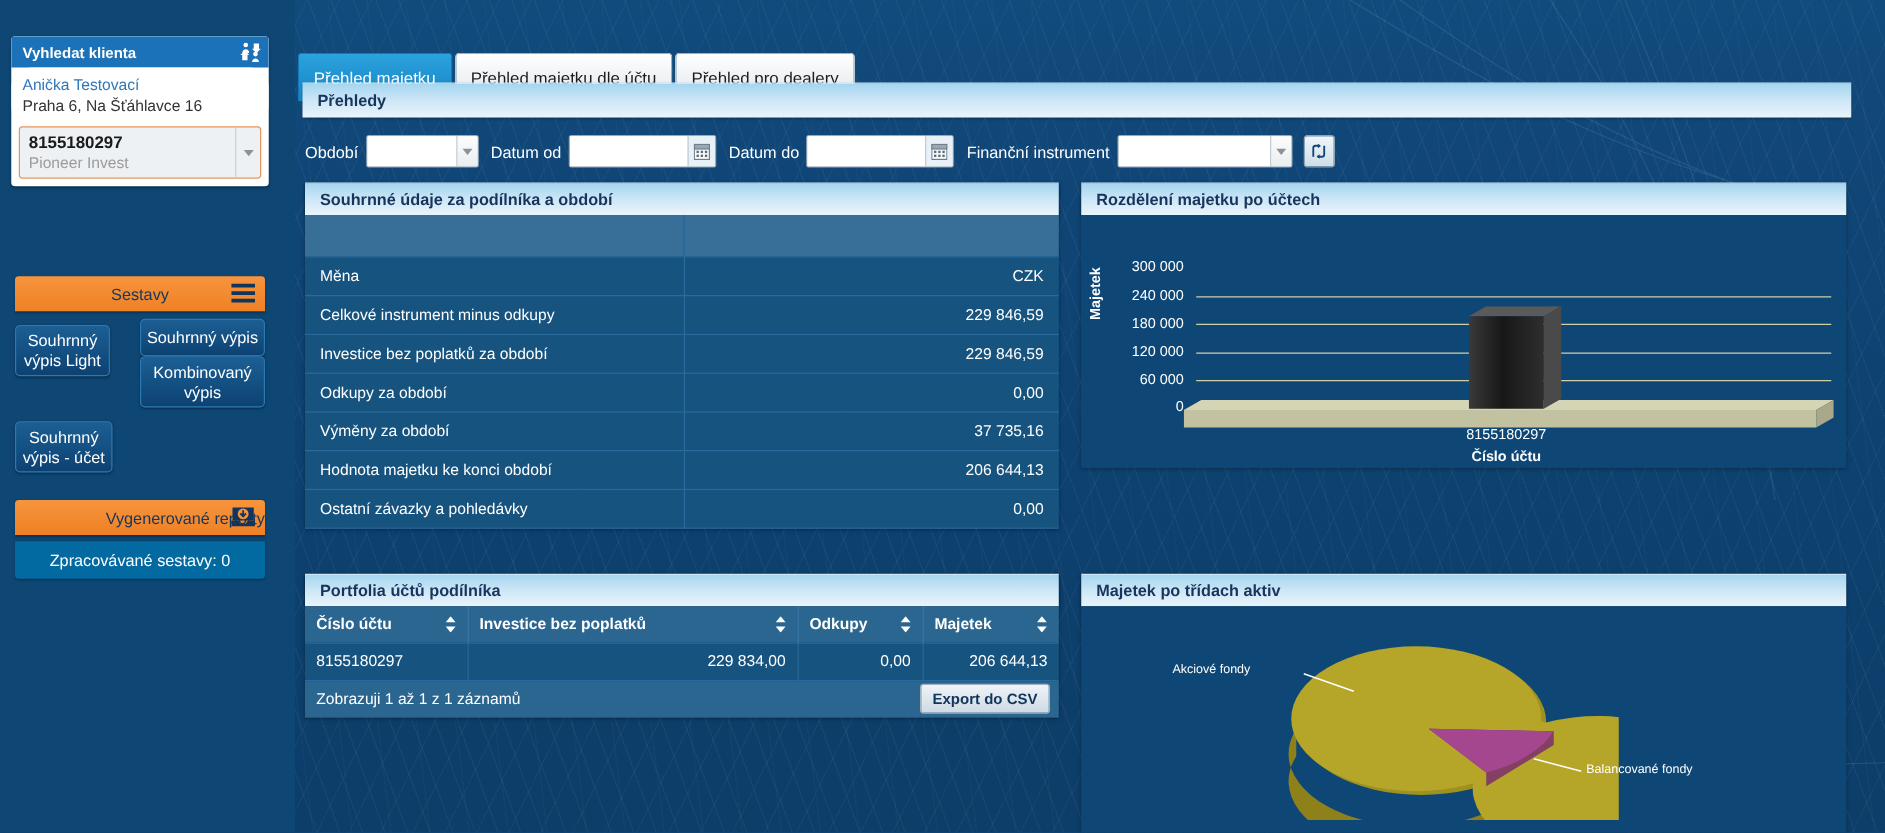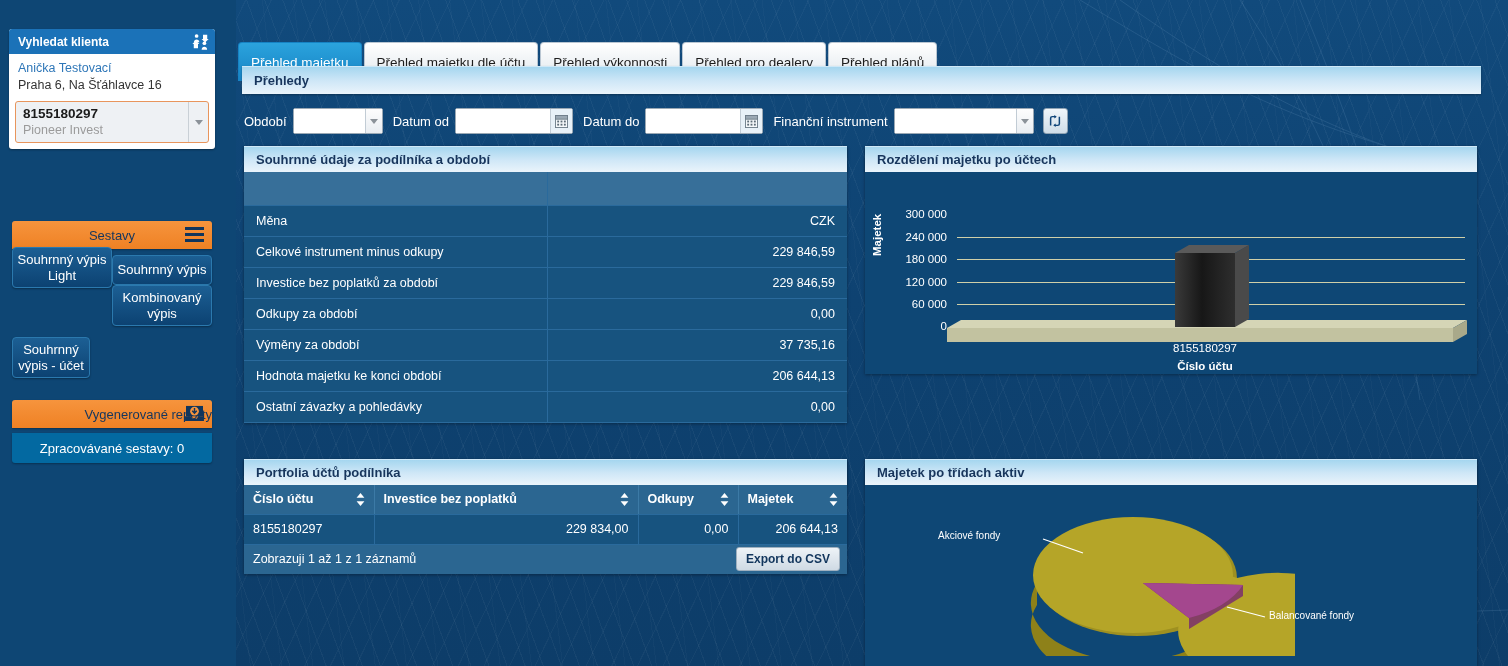--- a/index.html
+++ b/index.html
@@ -95,21 +95,21 @@
     border: 1px solid #2b79ae;
     border-radius: 4px;
     color: #fff;
     font-size: 13px;
     line-height: 16px;
     text-align: center;
     display: flex; align-items: center; justify-content: center;
     box-shadow: 0 1px 2px rgba(0,0,0,.35);
     padding: 0 3px;
   }
-  #rpt-light   { left: 12px;  top: 247px; width: 100px; height: 41px; }
+  #rpt-light   { left: 12px;  top: 260px; width: 76px; height: 41px; }
   #rpt-souhrn  { left: 112px; top: 255px; width: 100px; height: 30px; }
   #rpt-komb    { left: 112px; top: 285px; width: 100px; height: 41px; }
   #rpt-ucet    { left: 12px;  top: 337px; width: 78px; height: 41px; }
 
   #processed-box {
     position: absolute; left: 12px; top: 433px; width: 200px; height: 30px;
     background: #0369a1;
     border-radius: 0 0 3px 3px;
     display:flex; align-items:center; justify-content:center;
     color:#fff; font-size:13px;
@@ -359,27 +359,21 @@
 <div id="main">
 
   <div id="tabbar">
     <div class="tab active">
         <span>Přehled majetku</span>
       </div>
     <div class="tab">
         <span>Přehled majetku dle účtu</span>
       </div>
     <div class="tab">
-        <span>Přehled výkonnosti</span>
-      </div>
-    <div class="tab">
         <span>Přehled pro dealery</span>
-      </div>
-    <div class="tab">
-        <span>Přehled plánů</span>
       </div>
   </div>
 
   <div class="lt-header" id="prehledy-bar">
     <span>Přehledy</span>
   </div>
 
   <div id="filterbar">
     <span class="f-label">Období</span>
     <div class="f-select" style="width:90px">

